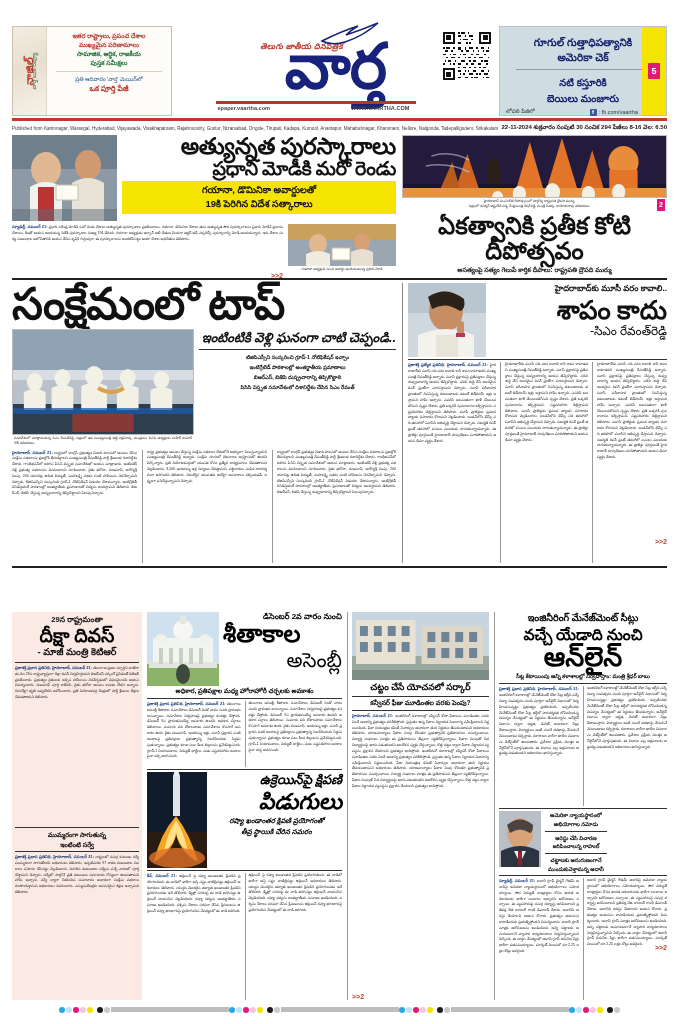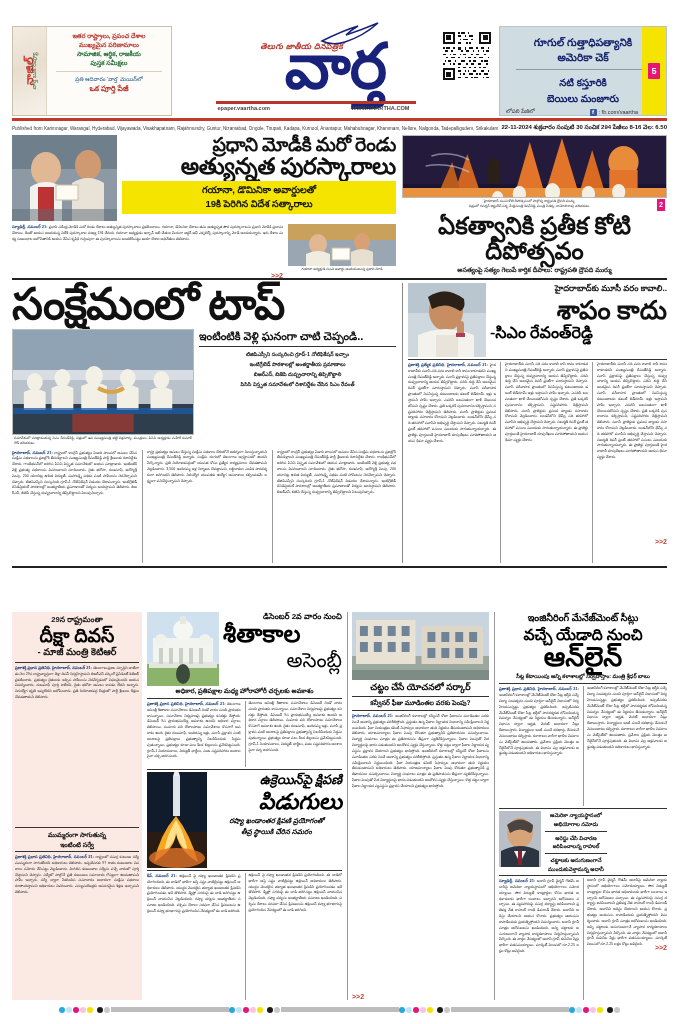--- a/index.html
+++ b/index.html
@@ -190,21 +190,21 @@
 
   
   .mainhead {
     font-size:44px; font-weight:bold; color:#111;
     font-family:"Liberation Serif", serif;
     line-height:1; letter-spacing:-1px;
   }
   .bullets { font-size:5.2px; line-height:1.95; color:#111; font-weight:bold; text-align:center;}
   .caption { font-size:3.4px; color:#333; line-height:1.4; text-align:center; padding:1px 2px;}
 
-  .subhead-sm { font-size:11px; font-weight:bold; color:#111; text-align:left; line-height:1.35;}
+  .subhead-sm { font-size:13px; font-weight:bold; color:#111; text-align:right; line-height:1.35;font-style:italic;}
   .bighead2 { font-size:24px; font-weight:bold; color:#111; font-family:"Liberation Serif",serif; line-height:1.05; text-align:center;}
   .bighead3 { font-size:20px; font-weight:bold; color:#111; font-family:"Liberation Serif",serif; line-height:1.05; text-align:right;}
 
   .vline { border-left:1px solid #999; }
 
   .tint-pink { background:#fbe9e4; }
 
   .cmyk-bar { position:absolute; left:0; right:0; bottom:10px; height:9px; display:flex; align-items:center; justify-content:center; gap:0;}
   .cmyk-seg { display:flex; align-items:center; }
   .cmyk-dot { width:6px; height:6px; border-radius:50%; margin-right:1px; }
@@ -387,22 +387,22 @@
               <ellipse cx="34" cy="34" rx="15" ry="17" fill="#e0b894"></ellipse>
               <path d="M18 86 L18 52 Q34 42 50 52 L50 86 Z" fill="#f2f2ee"></path>
               <path d="M26 52 L26 86 L42 86 L42 52 Z" fill="#b33"></path>
               <ellipse cx="76" cy="30" rx="13" ry="15" fill="#cf9a72"></ellipse>
               <path d="M60 86 L60 48 Q76 38 92 48 L92 86 Z" fill="#e8e3d6"></path>
               <rect x="44" y="50" width="22" height="15" fill="#fdfbf2" stroke="#c8bfa8"></rect>
               <rect x="0" y="74" width="105" height="12" fill="#5b6a76" opacity=".5"></rect>
             </svg>
           </div>
           <div style="flex:1; display:flex; flex-direction:column; justify-content:flex-start;">
+            <div class="kicker-hd" style="font-size:23px;">అత్యున్నత పురస్కారాలు</div>
             <div class="kicker-hd">ప్రధాని మోడీకి మరో రెండు</div>
-            <div class="kicker-hd" style="font-size:23px;">అత్యున్నత పురస్కారాలు</div>
             <div class="hd-yellow">
               <span>గయానా, డొమినికా అవార్డులతో</span><br>
               <span>19కి పెరిగిన విదేశ సత్కారాలు</span>
             </div>
           </div>
         </div>
 
         <div style="display:flex; gap:5px; margin-top:3px; flex:1;">
           <div style="flex:1; overflow:hidden;">
             <div class="body-txt" style="height:48px;">
@@ -549,21 +549,21 @@
               <path d="M20 14 q18 -12 36 2 q2 10 -4 12 q-14 -10 -28 -2 Z" fill="#2b2118"></path>
               <path d="M10 74 L10 52 Q38 40 66 52 L66 74 Z" fill="#f4f2ec"></path>
               <path d="M28 52 L28 74 L50 74 L50 52 Z" fill="#e8e4da"></path>
               <rect x="49" y="38" width="7" height="14" rx="3" fill="#c78e63"></rect>
               <rect x="48" y="50" width="9" height="4" fill="#b03a5b"></rect>
             </svg>
           </div>
           <div style="flex:1;">
             <div style="font-size:8.3px;font-weight:bold;text-align:right;color:#111;">హైదరాబాద్‌కు మూసీ వరం కావాలి..</div>
             <div class="bighead3" style="font-size:26px;margin-top:2px;">శాపం కాదు</div>
-            <div style="font-size:16px;font-weight:bold;font-family:'Liberation Serif',serif;">-సిఎం రేవంత్‌రెడ్డి</div>
+            <div style="font-size:12px;font-weight:normal;text-align:right;font-family:'Liberation Serif',serif;">-సిఎం రేవంత్‌రెడ్డి</div>
           </div>
         </div>
         <div class="hr-thin"></div>
         <div style="display:flex; gap:4px; flex:1; overflow:hidden;">
           <div class="body-txt" style="width:88px;">
             <span class="dateline">ప్రజాశక్తి ప్రత్యేక ప్రతినిధి, హైదరాబాద్, నవంబర్ 21:</span>
             <span>హైదరాబాద్‌కు మూసీ నది వరం కావాలి కానీ శాపం కాకూడదని ముఖ్యమంత్రి రేవంత్‌రెడ్డి అన్నారు. మూసీ ప్రక్షాళనపై ప్రతిపక్షాలు చేస్తున్న దుష్ప్రచారాన్ని ఆయన తిప్పికొట్టారు. నదిని శుద్ధి చేసి అందమైన రివర్ ఫ్రంట్‌గా మారుస్తామని చెప్పారు. మూసీ పరీవాహక ప్రాంతంలో నివసిస్తున్న కుటుంబాలకు డబుల్ బెడ్‌రూమ్ ఇళ్లు ఇస్తామని హామీ ఇచ్చారు. ఎవరినీ బలవంతంగా ఖాళీ చేయించబోమని స్పష్టం చేశారు. ప్రతి ఒక్కరికీ పునరావాసం కల్పిస్తామని, నష్టపరిహారం చెల్లిస్తామని తెలిపారు. మూసీ ప్రాజెక్టుకు ప్రపంచ బ్యాంకు సహకారం కోరామని వెల్లడించారు. లండన్‌లోని థేమ్స్ నది తరహాలో మూసీని అభివృద్ధి చేస్తామని చెప్పారు. సబర్మతి రివర్ ఫ్రంట్ తరహాలో పనులు ముందుకు సాగుతున్నాయన్నారు. ఈ ప్రాజెక్టు పూర్తయితే హైదరాబాద్ రూపురేఖలు మారిపోతాయని ఆయన ధీమా వ్యక్తం చేశారు.</span>
           </div>
           <div class="body-txt vline" style="width:88px;padding-left:4px;">
             <span>హైదరాబాద్‌కు మూసీ నది వరం కావాలి కానీ శాపం కాకూడదని ముఖ్యమంత్రి రేవంత్‌రెడ్డి అన్నారు. మూసీ ప్రక్షాళనపై ప్రతిపక్షాలు చేస్తున్న దుష్ప్రచారాన్ని ఆయన తిప్పికొట్టారు. నదిని శుద్ధి చేసి అందమైన రివర్ ఫ్రంట్‌గా మారుస్తామని చెప్పారు. మూసీ పరీవాహక ప్రాంతంలో నివసిస్తున్న కుటుంబాలకు డబుల్ బెడ్‌రూమ్ ఇళ్లు ఇస్తామని హామీ ఇచ్చారు. ఎవరినీ బలవంతంగా ఖాళీ చేయించబోమని స్పష్టం చేశారు. ప్రతి ఒక్కరికీ పునరావాసం కల్పిస్తామని, నష్టపరిహారం చెల్లిస్తామని తెలిపారు. మూసీ ప్రాజెక్టుకు ప్రపంచ బ్యాంకు సహకారం కోరామని వెల్లడించారు. లండన్‌లోని థేమ్స్ నది తరహాలో మూసీని అభివృద్ధి చేస్తామని చెప్పారు. సబర్మతి రివర్ ఫ్రంట్ తరహాలో పనులు ముందుకు సాగుతున్నాయన్నారు. ఈ ప్రాజెక్టు పూర్తయితే హైదరాబాద్ రూపురేఖలు మారిపోతాయని ఆయన ధీమా వ్యక్తం చేశారు.</span>

